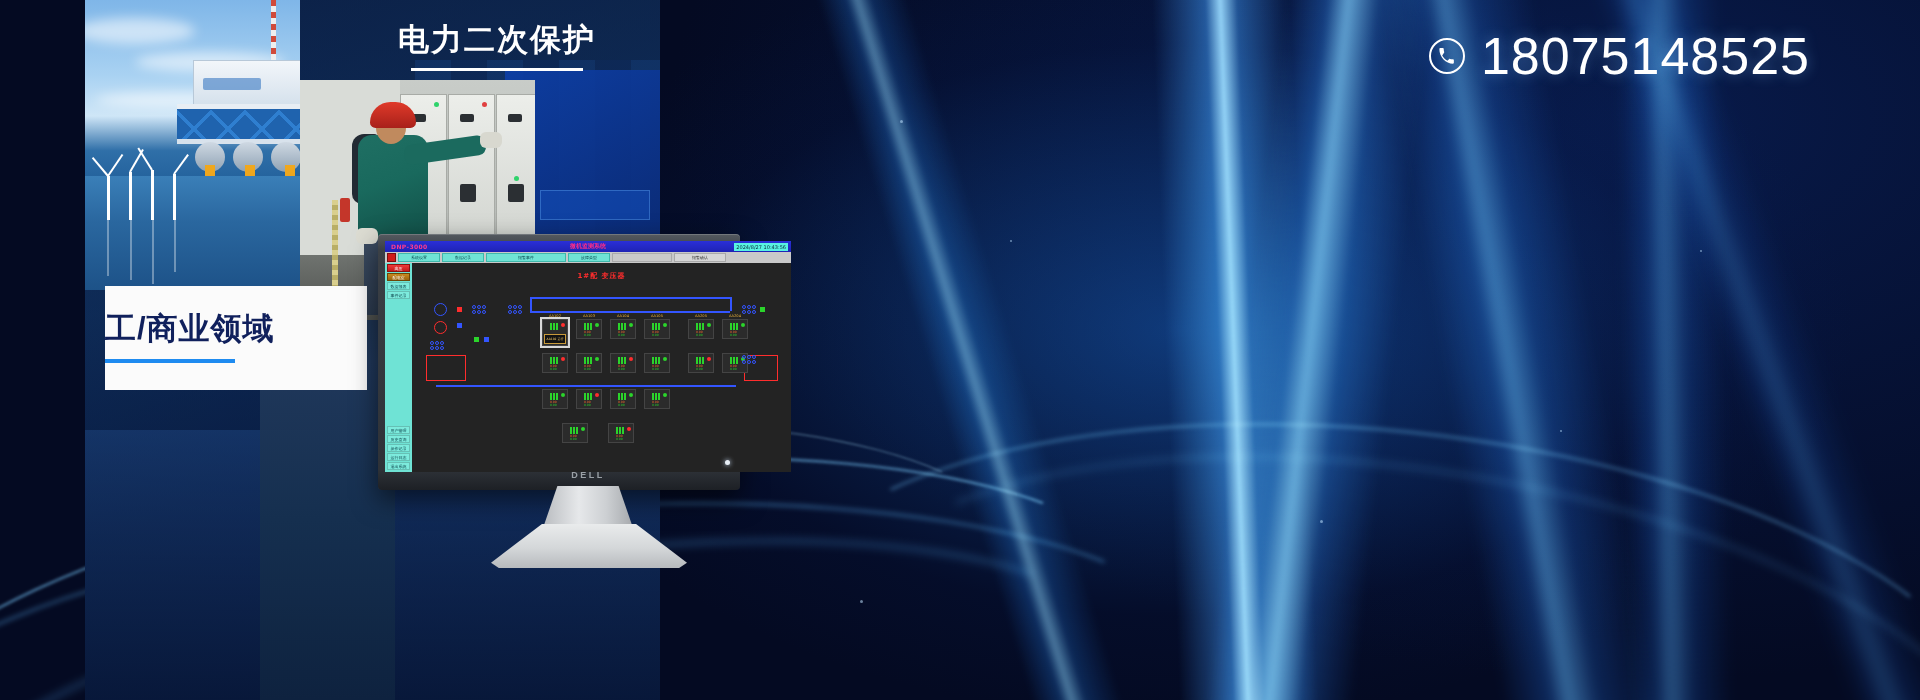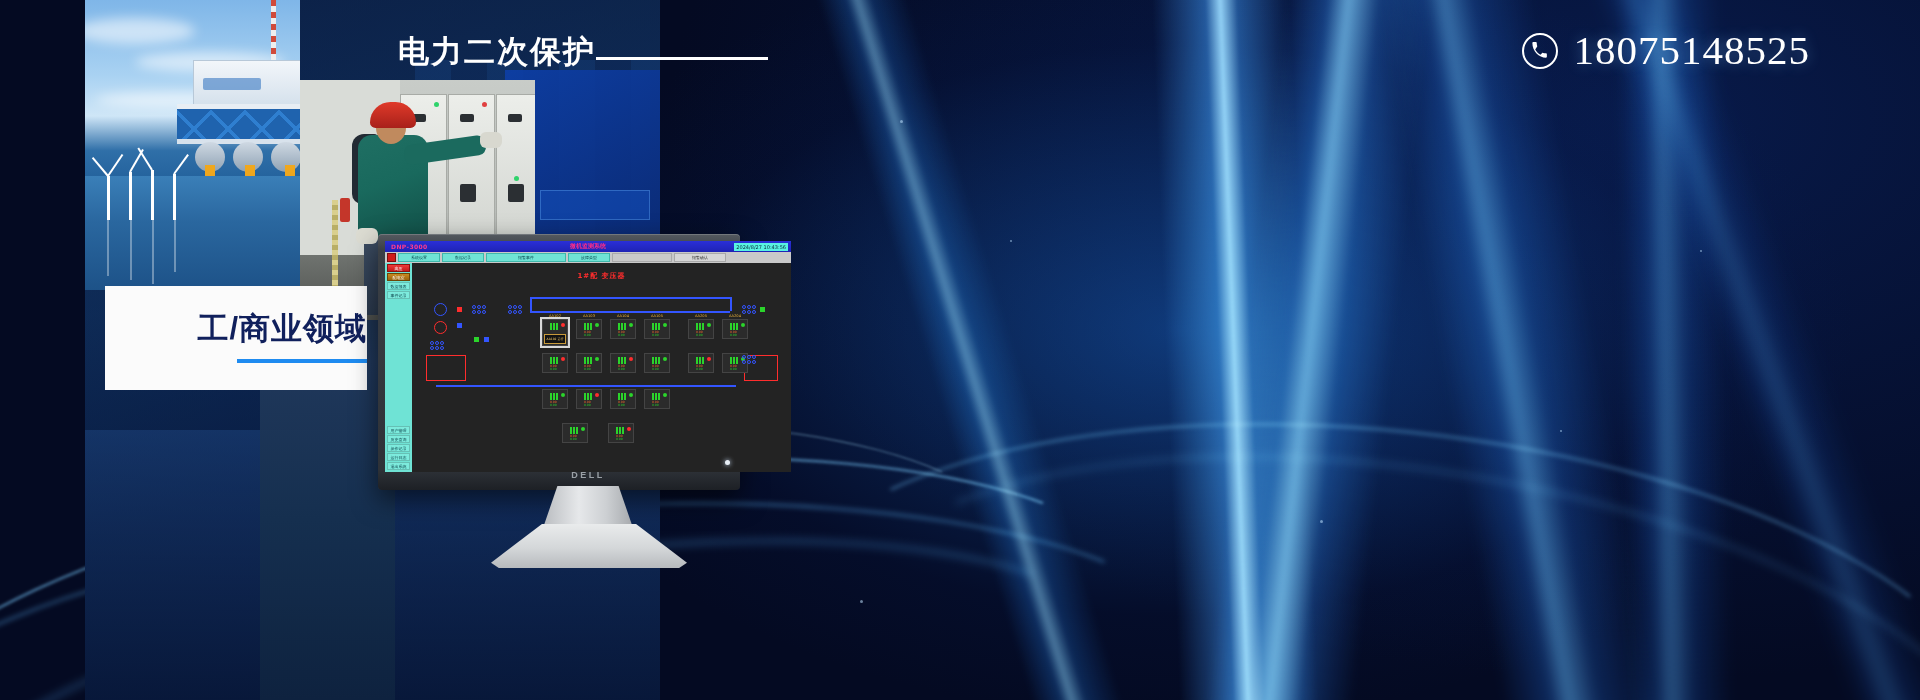--- a/index.html
+++ b/index.html
@@ -132,27 +132,27 @@
   .ph-worker .helmet { position:absolute; left:70px; top:22px; width:46px; height:26px;
     background:linear-gradient(180deg,#e03a2a,#a8211a); border-radius:22px 22px 6px 6px; }
   .ph-worker .legs { position:absolute; left:64px; top:155px; width:58px; height:80px;
     background:linear-gradient(180deg,#3d4d63,#2b3a4e); border-radius:4px; }
   .ph-worker .cable { position:absolute; left:32px; top:120px; width:6px; height:120px;
     background:repeating-linear-gradient(180deg,#d9cf8e 0 5px,#b9ae66 5px 10px); }
   .ph-worker .ext { position:absolute; left:40px; top:118px; width:10px; height:24px; background:#c4362a; border-radius:2px; }
 
   
   #ind-card { position:absolute; left:105px; top:286px; width:262px; height:104px;
-    background:#fbfbfb; display:flex; flex-direction:column; align-items:flex-end; justify-content:center; }
+    background:#fbfbfb; display:flex; flex-direction:column; align-items:flex-start; justify-content:center; }
   #ind-card .txt { font-size:31px; font-weight:700; color:#10205c; letter-spacing:1px;
     font-family:"Liberation Sans","DejaVu Sans",sans-serif; line-height:1; }
   #ind-card .ul { width:130px; height:4px; background:#1e8bf0; margin-top:15px; }
 
   
-  #sec-label { position:absolute; left:398px; top:36px; display:flex; flex-direction:row; align-items:center; }
+  #sec-label { position:absolute; left:398px; top:24px; display:flex; flex-direction:column; align-items:center; }
   #sec-label .txt { font-size:31px; font-weight:700; color:#ffffff; letter-spacing:2px; line-height:1; }
   #sec-label .ul { width:172px; height:3px; background:#ffffff; margin-top:13px; }
 
   
   #monitor { position:absolute; left:378px; top:234px; width:420px; height:330px; }
   #mon-bezel { position:absolute; left:0; top:0; width:362px; height:256px;
     background:linear-gradient(180deg,#555a60 0%, #3b4046 6%, #2e3238 92%, #1d2025 100%);
     border-radius:4px; padding:7px 7px 18px 7px;
     box-shadow:0 10px 26px rgba(0,0,0,.55), inset 0 1px 0 rgba(255,255,255,.18); }
   #mon-screen { position:relative; width:406px; height:231px; background:#1a1a1a; overflow:hidden; }
@@ -210,22 +210,22 @@
   .sc-box-r { position:absolute; border:1px solid #ff2d2d; }
   .sc-sq { position:absolute; width:5px; height:5px; background:#2bd42b; }
   .sc-sq.r { background:#ff2d2d; }
   .sc-sq.b { background:#3355ff; }
 
   
   #phone { position:absolute; right:110px; top:30px; display:flex; align-items:center; gap:16px; }
   #phone .ring { width:36px; height:36px; border:2.5px solid #fff; border-radius:50%;
     display:flex; align-items:center; justify-content:center; }
   #phone .ring svg { width:19px; height:19px; fill:#fff; }
-  #phone .num { color:#fff; font-size:41px; font-weight:400; letter-spacing:1px; line-height:1;
-    text-shadow:0 0 14px rgba(120,190,255,.45);font-family:Liberation Serif, serif; }
+  #phone .num { color:#fff; font-size:52px; font-weight:400; letter-spacing:1px; line-height:1;
+    text-shadow:0 0 14px rgba(120,190,255,.45); }
 
   #main-title { position:absolute; left:1086px; top:104px; color:#fff;
     font-size:60px; font-weight:700; letter-spacing:5px; line-height:1;
     text-shadow:0 0 26px rgba(90,170,255,.65), 0 3px 10px rgba(0,0,0,.55); }
 
   #desc { position:absolute; left:1086px; top:294px; width:760px; color:#f2f6fb;
     font-size:25px; line-height:2.0; letter-spacing:.5px; text-shadow:0 2px 8px rgba(0,8,30,.85); }
   #desc div { white-space:nowrap; }
 
   

